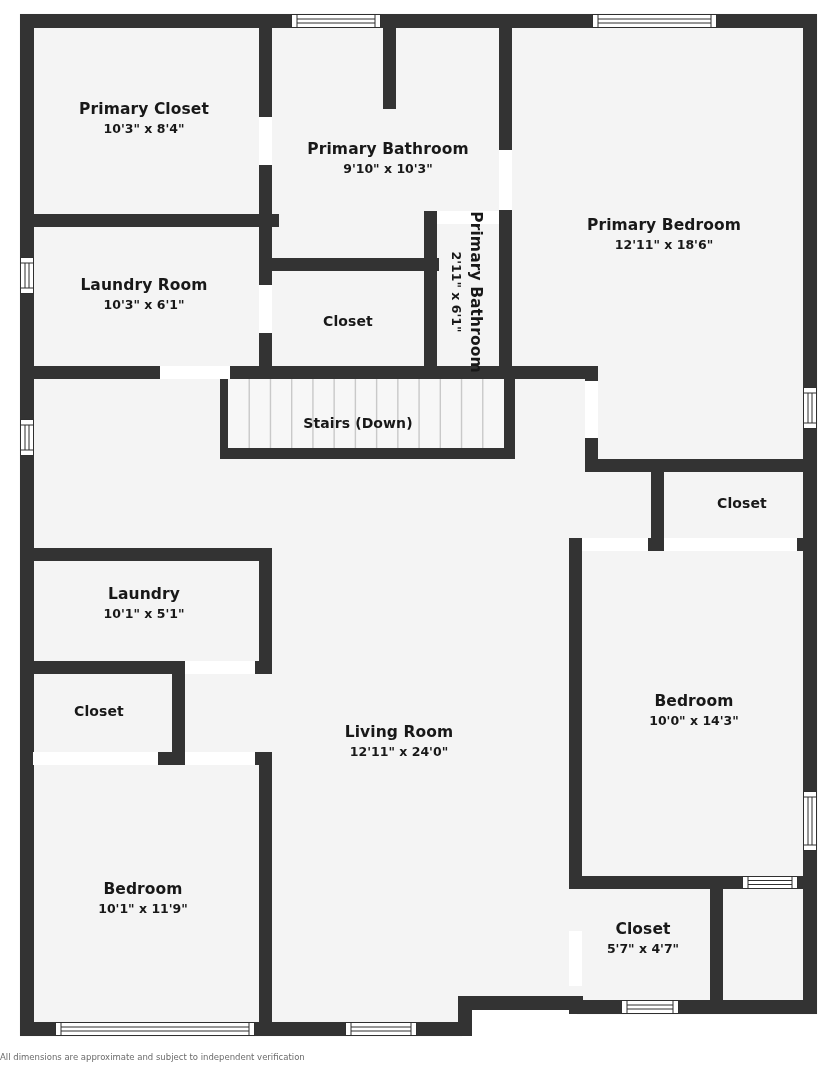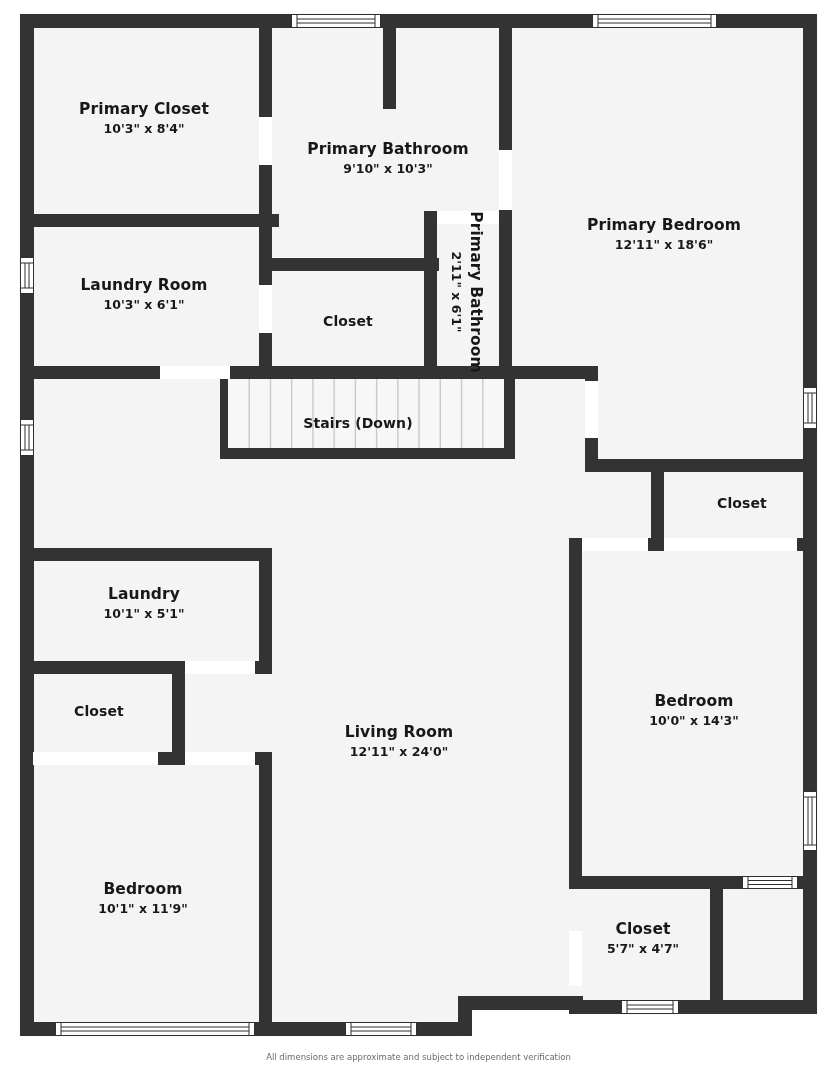--- a/index.html
+++ b/index.html
@@ -53,21 +53,20 @@
   }
   .room-label.small .rname { font-size: 14px; }
   .room-label.rot90 {
     transform: translate(-50%, -50%) rotate(90deg);
   }
   .footer-note {
     position: absolute;
     left: 0;
     top: 1052px;
     width: 837px;
-    text-align: center;
     font-size: 8.5px;
     color: #6b6b6b;
     font-family: "DejaVu Sans", "Liberation Sans", sans-serif;
   }
 </style>
 </head>
 <body>
 
 <div id="plan-root">
   <svg id="plan-svg" viewBox="0 0 837 1080" xmlns="http://www.w3.org/2000/svg">

